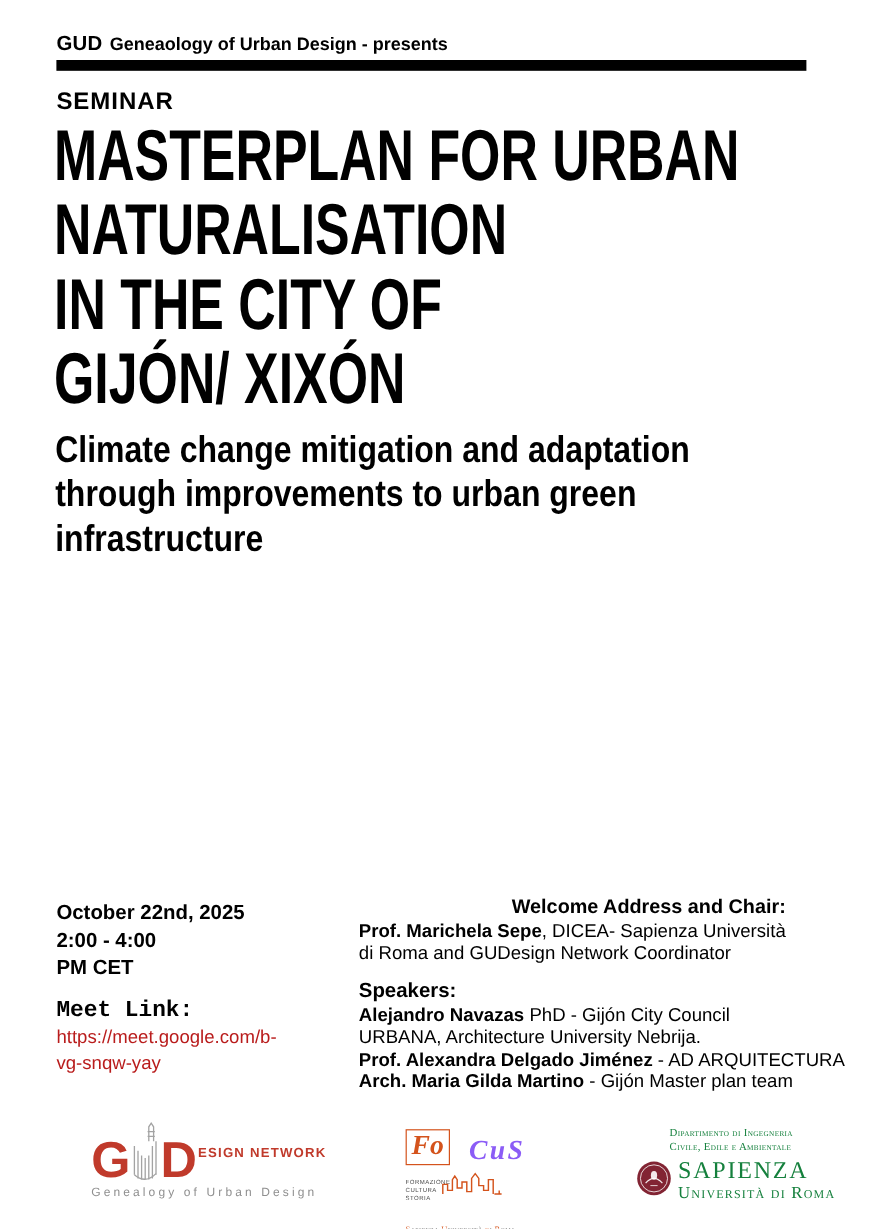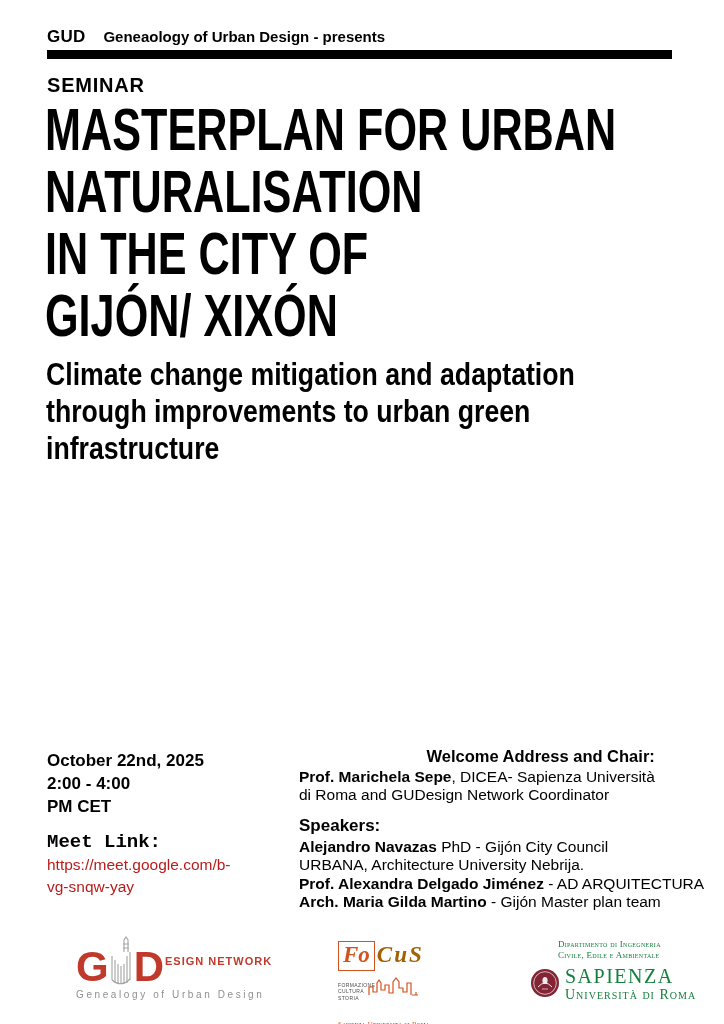--- a/index.html
+++ b/index.html
@@ -2,21 +2,21 @@
 <html><head>
 <meta charset="utf-8">
 <style>
   html,body{margin:0;padding:0;background:#ffffff;}
   .poster{
     position:relative;width:724px;height:1024px;background:#ffffff;
     font-family:"Liberation Sans",sans-serif;color:#000;overflow:hidden;
   }
   
   .brand-line{position:absolute;left:47px;top:27px;font-weight:bold;font-size:15px;white-space:nowrap;}
-  .brand{font-size:17px;margin-right:18px;letter-spacing:.2px;}
+  .brand{font-size:17px;margin-right:6px;letter-spacing:.2px;}
   .top-bar{position:absolute;left:47px;top:50px;width:625px;height:9px;background:#000;}
   .seminar{position:absolute;left:47px;top:74px;font-size:20px;font-weight:bold;letter-spacing:.8px;}
   
   .title{position:absolute;left:45px;top:99px;font-weight:bold;font-size:60px;line-height:62px;font-stretch:condensed;}
   .title .tl{transform:scaleX(.72);transform-origin:0 50%;white-space:nowrap;letter-spacing:0;}
   .subtitle{position:absolute;left:46px;top:356px;font-weight:bold;font-size:31px;line-height:37px;font-stretch:condensed;}
   .subtitle .sl{transform:scaleX(.86);transform-origin:0 50%;white-space:nowrap;}
   
   .event{position:absolute;left:47px;top:749px;}
   .event .ev{font-weight:bold;font-size:17px;line-height:23px;}
@@ -31,24 +31,24 @@
   .row{white-space:nowrap;}
   
   .gud-logo{position:absolute;left:76px;top:936px;color:#c03a2b;}
   .gud-row{display:flex;align-items:flex-end;height:52px;}
   .gud-big{font-size:42px;font-weight:bold;line-height:42px;letter-spacing:-1px;}
   .gud-tower{margin:0 1px -2px 1px;}
   .gud-suffix{font-size:11px;font-weight:bold;letter-spacing:1px;margin-left:2px;margin-bottom:21px;white-space:nowrap;}
   .gud-tagline{font-size:10px;color:#8f8f8f;letter-spacing:2.6px;margin-top:1px;white-space:nowrap;}
   
   .focus-logo{position:absolute;left:338px;top:941px;width:110px;font-family:"Liberation Serif",serif;}
-  .focus-top{display:flex;align-items:flex-start;}
+  .focus-top{display:flex;align-items:flex-end;gap:14px;}
   .fo-box{border:1.5px solid #d4531c;padding:1px 4px 3px 4px;color:#d4531c;
           font-style:italic;font-weight:bold;font-size:23px;line-height:24px;}
-  .cus{color:#a16207;font-style:italic;font-weight:bold;font-size:23px;line-height:24px;
+  .cus{color:#8b5cf6;font-style:italic;font-weight:bold;font-size:23px;line-height:24px;
        letter-spacing:2px;margin-left:2px;margin-top:2px;}
   .focus-mid{display:flex;align-items:flex-end;margin-top:2px;}
   .focus-words{font-family:"Liberation Sans",sans-serif;font-size:5px;line-height:6.5px;
                color:#4a4a4a;letter-spacing:.4px;width:30px;}
   .focus-sap{margin-top:19px;font-size:7px;font-variant:small-caps;color:#3a3a3a;
              letter-spacing:.3px;white-space:nowrap;}
   .focus-sap .fw{display:inline-block;margin-right:2px;}
   .focus-sap .fw::first-letter{color:#d4531c;}
   
   .sap-logo{position:absolute;left:530px;top:939px;color:#15803d;font-family:"Liberation Serif",serif;}

